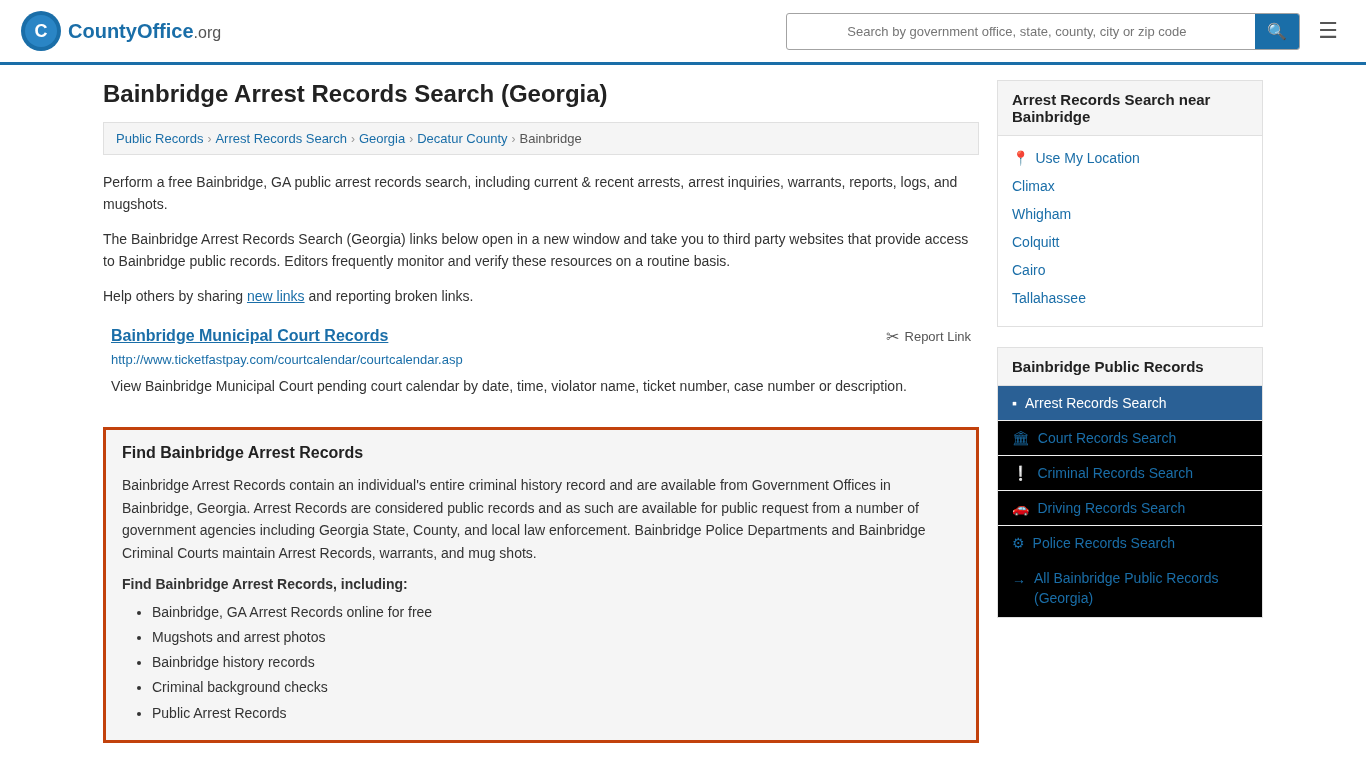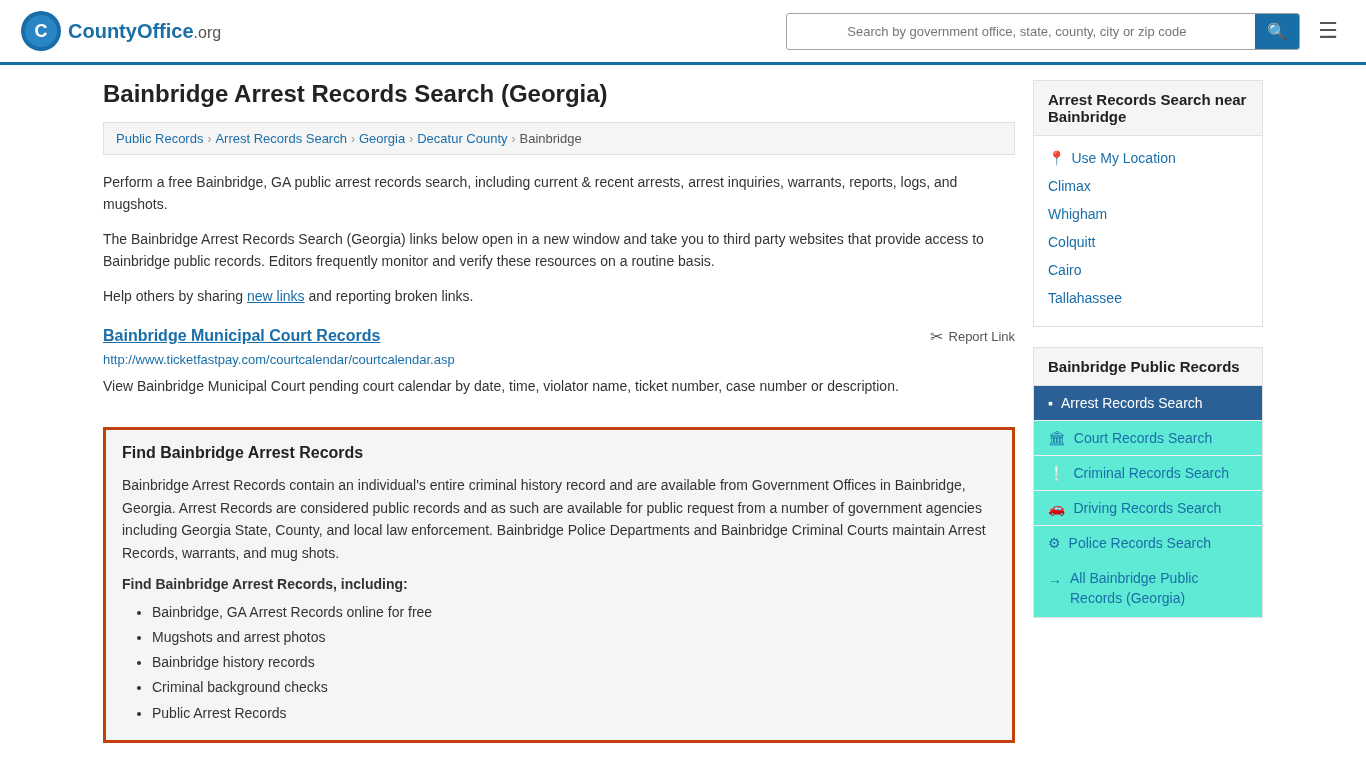--- a/index.html
+++ b/index.html
@@ -66,21 +66,21 @@
       max-width: 1200px;
       margin: 0 auto;
       padding: 15px 20px;
       display: flex;
       gap: 18px;
     }
     #content {
       flex: 1;
     }
     #sidebar {
-      width: 230px;
+      width: 266px;
       flex-shrink: 0;
     }
 
     
     #page-title {
       font-size: 24px;
       font-weight: bold;
       color: #222;
       margin-bottom: 14px;
     }
@@ -111,21 +111,21 @@
       font-size: 14px;
       color: #333;
     }
     .desc-para a {
       color: #1a6ea8;
       text-decoration: underline;
     }
 
     
     #record-link-section {
-      margin: 20px 0;
+      margin: 20px 8px;
       padding-bottom: 10px;
     }
     #record-link-header {
       display: flex;
       justify-content: space-between;
       align-items: flex-start;
       margin-bottom: 6px;
     }
     #record-link-title {
       font-size: 16px;
@@ -223,21 +223,21 @@
     }
     .nearby-link {
       display: block;
       padding: 6px 0;
       font-size: 14px;
       color: #1a6ea8;
       text-decoration: none;
     }
 
     #sidebar-records {
-      background: #5eead4;
+      background: #000000;
       border: 1px solid #e0e0e0;
     }
     #sidebar-records-title {
       background: #f5f5f5;
       border-bottom: 1px solid #e0e0e0;
       padding: 10px 14px;
       font-size: 15px;
       font-weight: bold;
       color: #222;
     }

